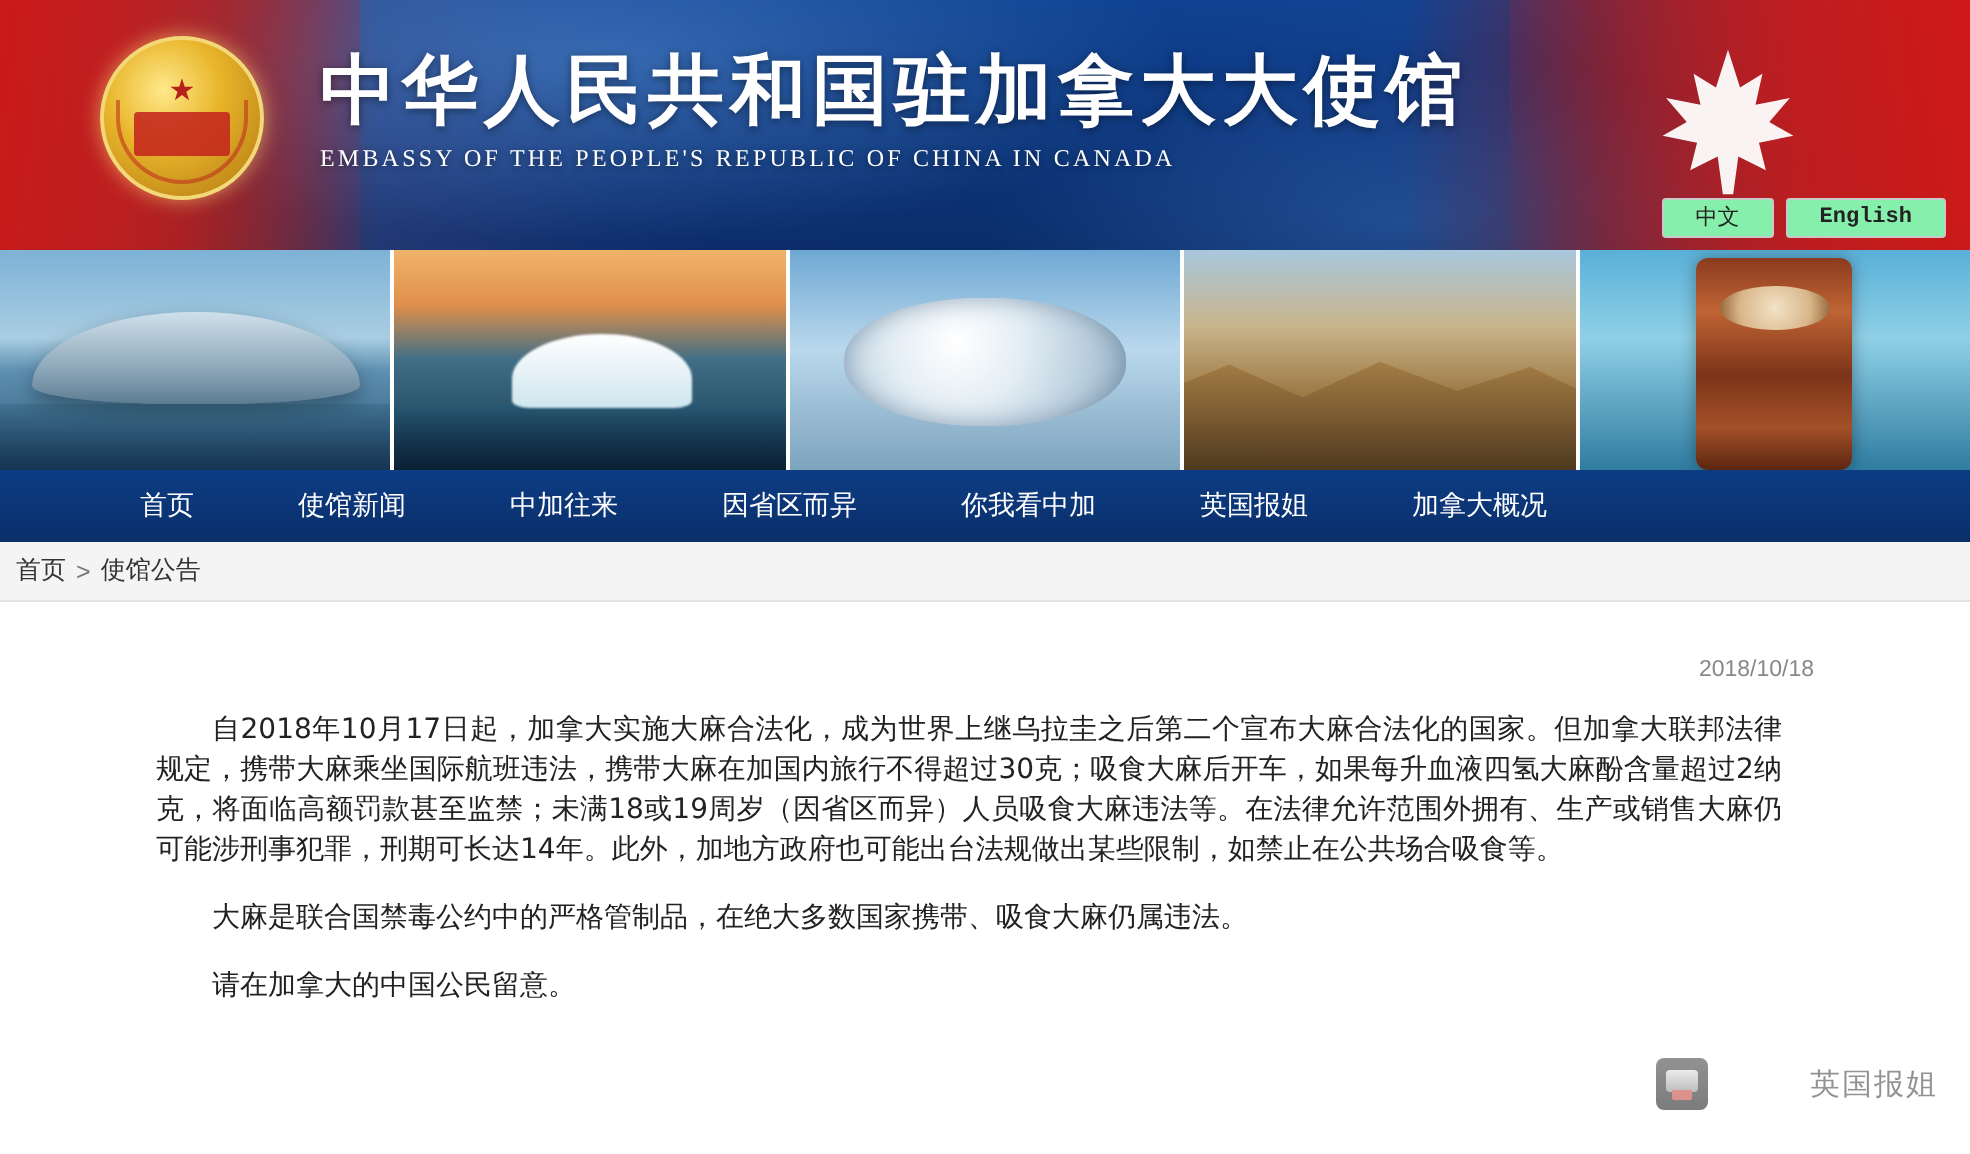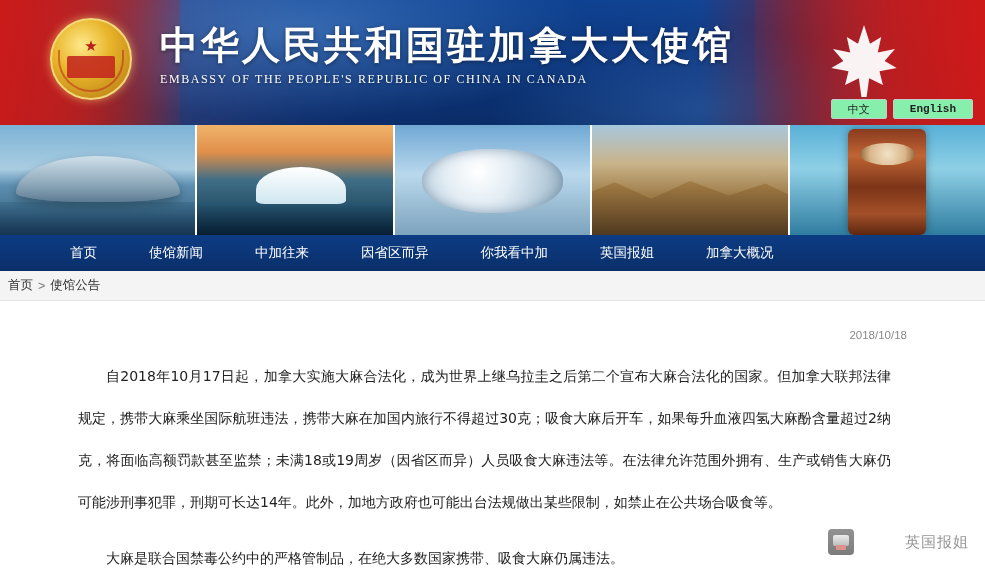--- a/index.html
+++ b/index.html
@@ -217,21 +217,21 @@
   .art-date {
     text-align: right;
     font-size: 11.5px;
     color: #888;
     margin-top: 2px;
     padding-bottom: 14px;
   }
   .art-body p {
     margin: 0 16px 14px 0;
     font-size: 14px;
-    line-height: 42px;
+    line-height: 20px;
     color: #222;
     text-indent: 2em;
     text-align: justify;
     font-family: "DejaVu Sans", "Liberation Sans", sans-serif;
   }
 
   
   .watermark {
     position: absolute;
     right: 16px;

